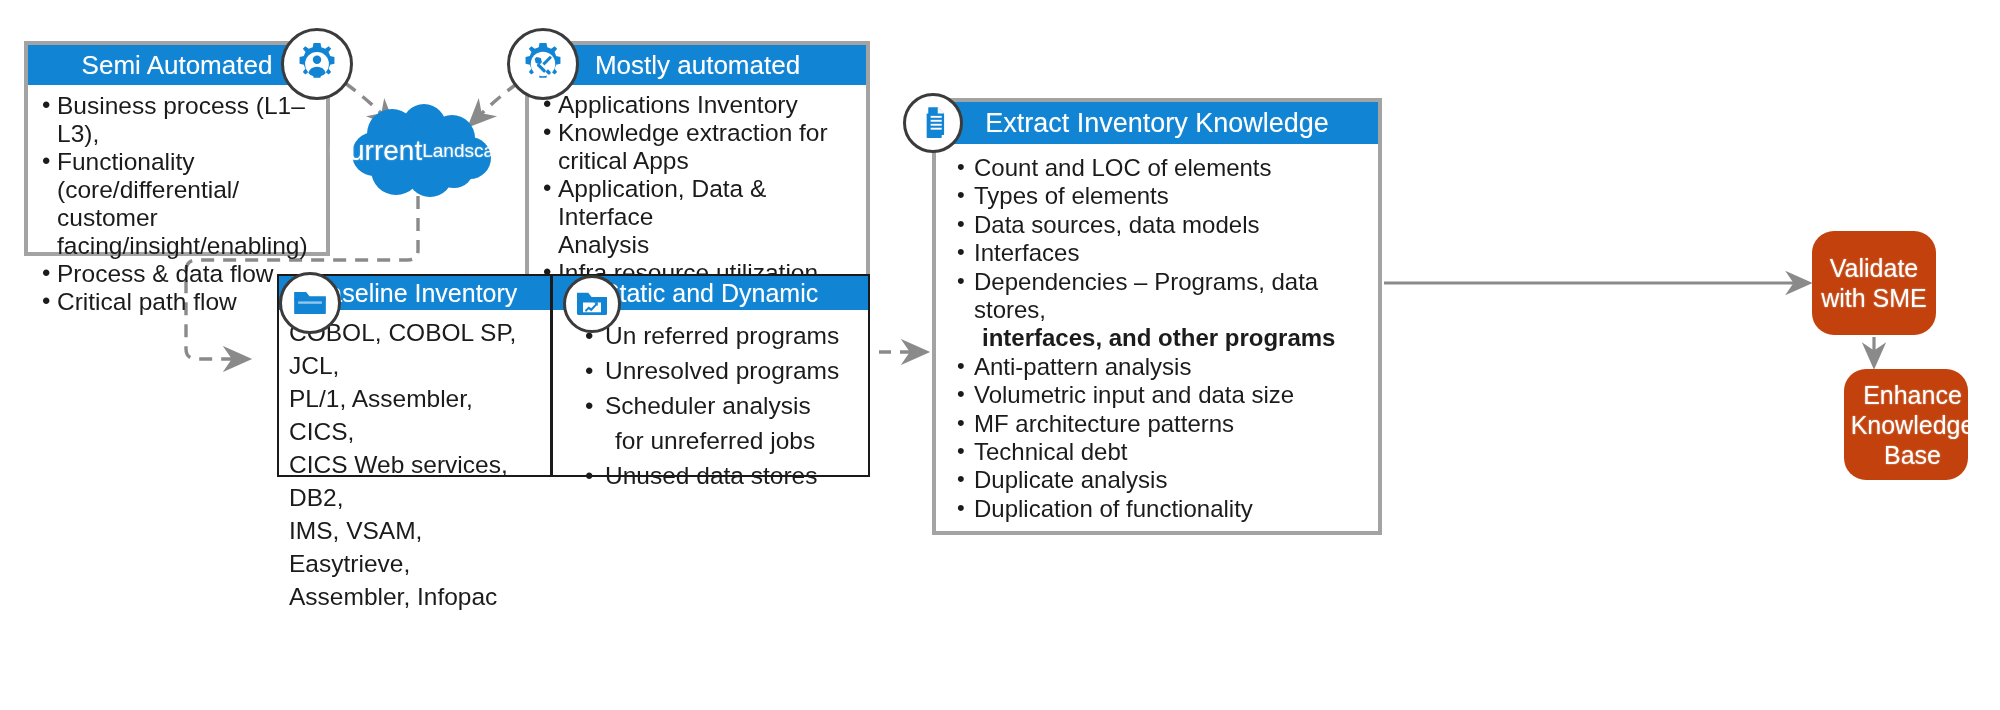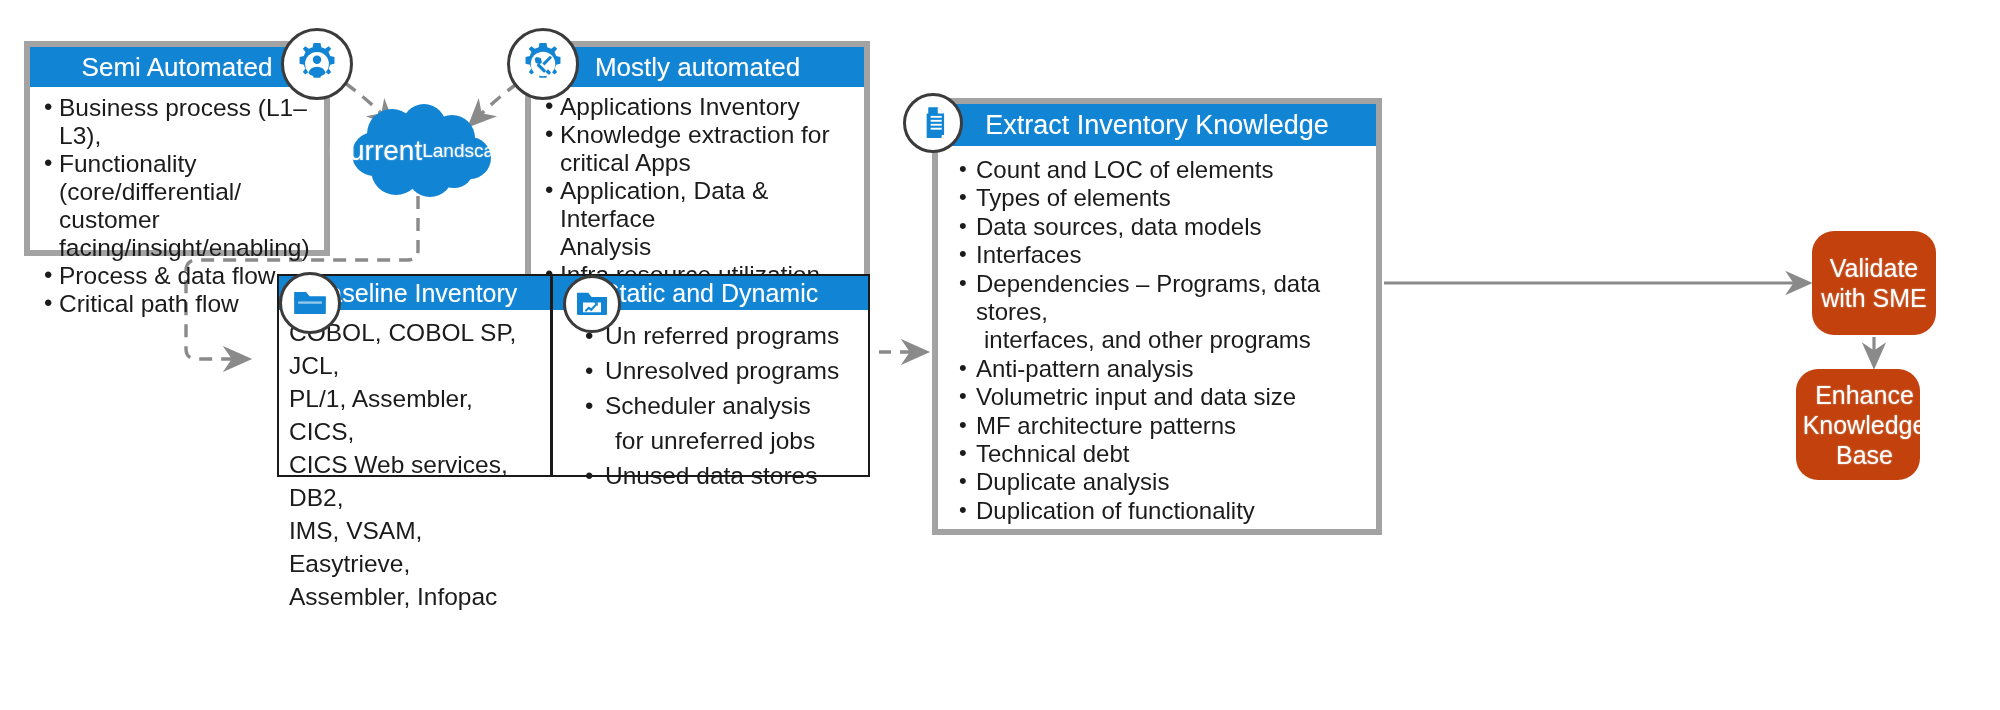--- a/index.html
+++ b/index.html
@@ -6,21 +6,21 @@
   body{
     width:2000px;height:710px;
     background:#ffffff;
     font-family:"Liberation Sans", sans-serif;
     overflow:hidden;
   }
   #stage{position:relative;width:2000px;height:710px;}
 
   svg.connectors{position:absolute;left:0;top:0;width:2000px;height:710px;pointer-events:none;}
 
-  .card{position:absolute;background:#fff;border:6px solid #a3a3a3;box-sizing:border-box;}
+  .card{position:absolute;background:#fff;border:4px solid #a3a3a3;box-sizing:border-box;}
   .card-hdr{
     background:#1184d4;color:#ffffff;text-align:center;
     font-size:26px;line-height:40px;height:40px;
     white-space:nowrap;
     text-shadow:0 0 1px rgba(255,255,255,.35);
   }
   .card-body{padding:8px 10px 6px 12px;}
 
   ul.bul{list-style:none;margin:0;padding:0;}
   ul.bul > li{
@@ -66,21 +66,21 @@
   #colStat ul.bul > li{font-size:24.5px;line-height:35px;padding-left:22px;}
   #colStat ul.bul > li:before{left:2px;top:0px;}
   #colStat ul.bul > li.nobul{padding-left:32px;}
 
   
   #extract{left:932px;top:98px;width:450px;height:437px;}
   #extract .card-hdr{height:42px;line-height:42px;font-size:27px;}
   #extract .card-body{padding:10px 8px 6px 18px;}
   #extract ul.bul > li{font-size:24px;line-height:28.4px;padding-left:20px;}
   #extract ul.bul > li:before{left:3px;top:-1px;font-size:22px;}
-  #extract ul.bul > li.nobul{padding-left:28px;}
+  #extract ul.bul > li.nobul{padding-left:28px;font-weight:bold;}
 
   
   .badge{
     position:absolute;border-radius:50%;background:#fff;
     border:3px solid #3b3b3b;
     display:flex;align-items:center;justify-content:center;
     box-sizing:border-box;z-index:6;
   }
   #badge-semi{left:281px;top:28px;width:72px;height:72px;}
   #badge-mostly{left:507px;top:28px;width:72px;height:72px;}
@@ -90,21 +90,21 @@
 
   
   .pill{
     position:absolute;background:#c2410c;border-radius:22px;
     color:#fff;display:flex;align-items:center;justify-content:center;
     text-align:center;font-size:25px;line-height:30px;
     text-shadow:0 0 2px rgba(255,255,255,.55);
     box-sizing:border-box;
   }
   #pillValidate{left:1812px;top:231px;width:124px;height:104px;}
-  #pillEnhance{left:1796px;top:369px;width:124px;height:111px;padding-left:13px;}
+  #pillEnhance{left:1844px;top:369px;width:124px;height:111px;padding-left:13px;}
 </style>
 </head>
 <body>
 
 <div id="stage">
 
   <svg class="connectors" viewBox="0 0 2000 710">
     <defs>
       <marker id="ah" markerWidth="9" markerHeight="9" refX="6.2" refY="4.5" orient="auto">
         <path d="M0,0.7 L8.6,4.5 L0,8.3 L2.6,4.5 Z" fill="#8a8a8a"></path>

